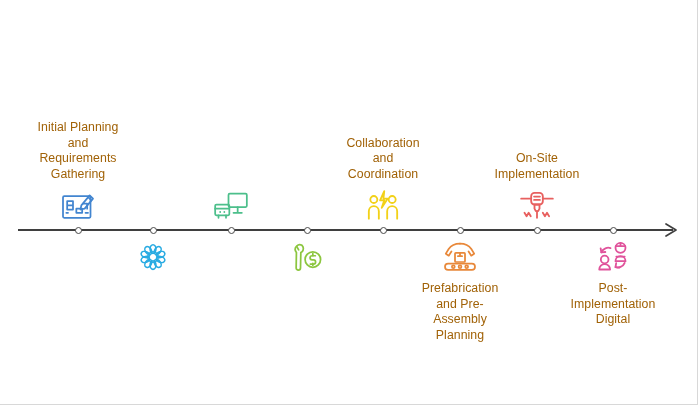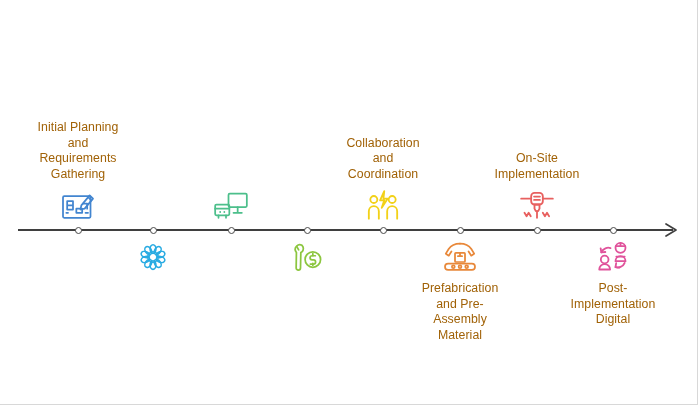--- a/index.html
+++ b/index.html
@@ -195,21 +195,21 @@
       <path d="M24 19v4M21.5 23h5"></path>
       <rect x="6" y="32" width="36" height="7.5" rx="3.7"></rect>
       <circle cx="16" cy="35.7" r="1.7"></circle>
       <circle cx="24" cy="35.7" r="1.7"></circle>
       <circle cx="32" cy="35.7" r="1.7"></circle>
     </svg>
         </div>
         <div class="m-label">Prefabrication
 and Pre-
 Assembly
-Material</div>
+Planning</div>
       </div>
       <div class="milestone above" style="left: 537px;">
         <div class="m-icon" style="color: rgb(232, 96, 95);">
     <svg viewBox="0 0 48 48" fill="none" stroke="currentColor" stroke-width="2.2" stroke-linecap="round" stroke-linejoin="round">
       <rect x="17" y="7" width="14" height="14" rx="4"></rect>
       <path d="M20.5 11.5h7M20.5 15.5h7"></path>
       <path d="M5 14h12M31 14h12"></path>
       <path d="M21 21h6v5l-1.6 3h-2.8L21 26z"></path>
       <path d="M24 29v8"></path>
       <path d="M9 31l2.5 4 2.5-4 2.5 4"></path>

